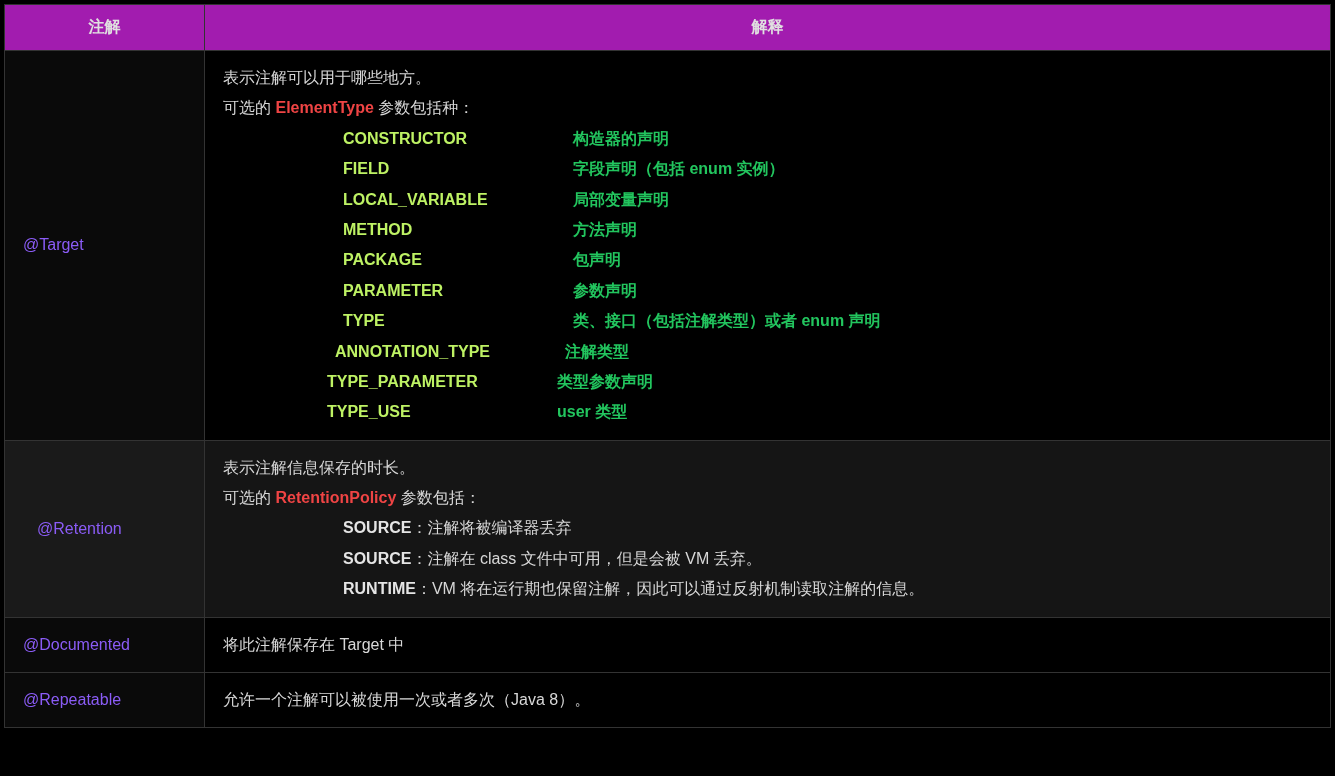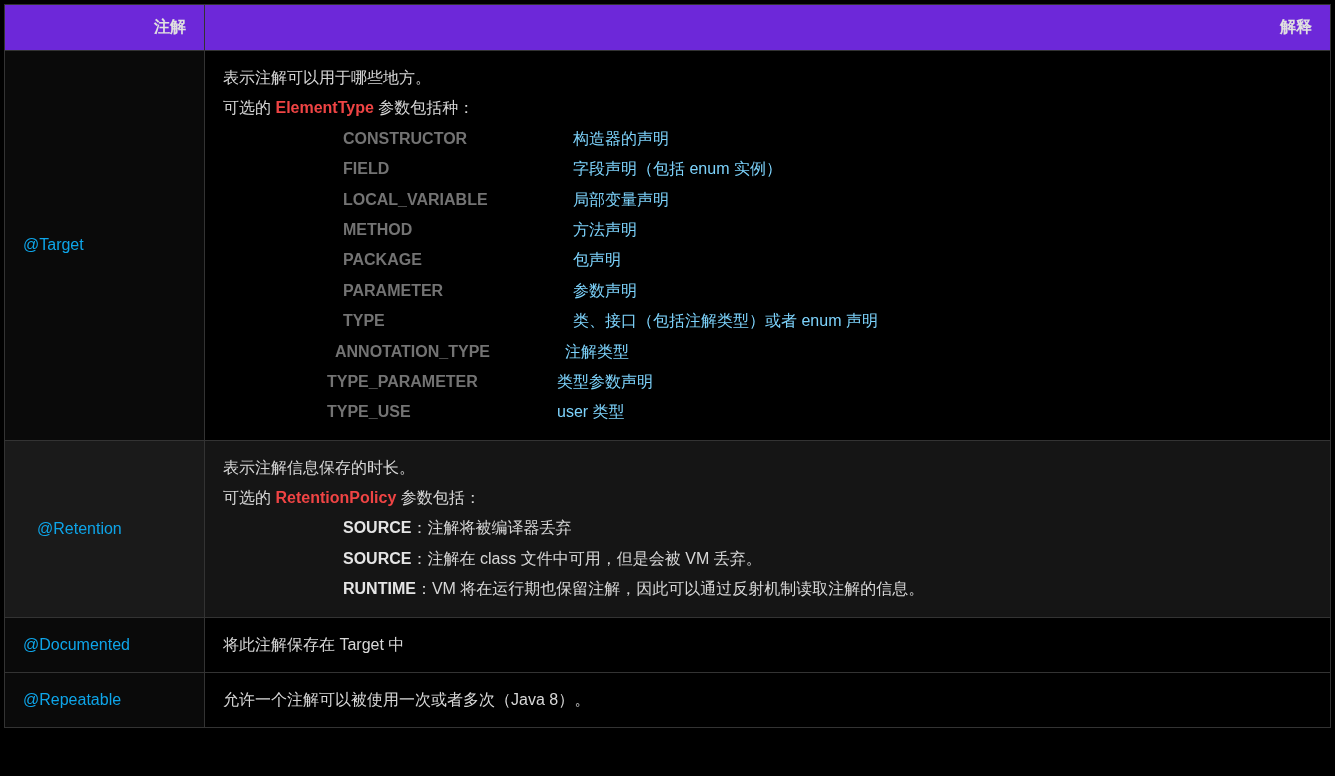--- a/index.html
+++ b/index.html
@@ -19,30 +19,30 @@
       border-collapse: collapse;
       table-layout: fixed;
     }
     th, td {
       border: 1px solid #333;
       padding: 12px 18px;
       text-align: left;
       vertical-align: middle;
     }
     th {
-      text-align: right;
+      text-align: center;
       font-weight: bold;
       color: #e0e0e0;
-      background: #6d28d9;
+      background: #a21caf;
     }
     th.col-anno {
       width: 200px;
     }
     td.anno-cell {
-      color: #0ea5e9;
+      color: #8b5cf6;
       background: #0a0a0a;
     }
     tr.odd td.anno-cell {
       background: #1a1a1a;
       padding-left: 32px;
     }
     tr.odd td.desc-cell {
       background: #151515;
     }
     td.desc-cell {
@@ -61,24 +61,25 @@
     .indent-block {
       margin-left: 120px;
     }
     .pair {
       display: flex;
       align-items: baseline;
     }
     .pair .k {
       min-width: 230px;
       font-weight: bold;
-      color: #737373;
+      color: #bef264;
     }
     .pair .v {
-      color: #7dd3fc;
+      color: #22c55e;
+      font-weight: bold;
     }
     .pair-shift-1 .k {
       margin-left: -8px;
     }
     .pair-shift-2 .k {
       margin-left: -16px;
     }
   </style>
 </head>
 <body>

